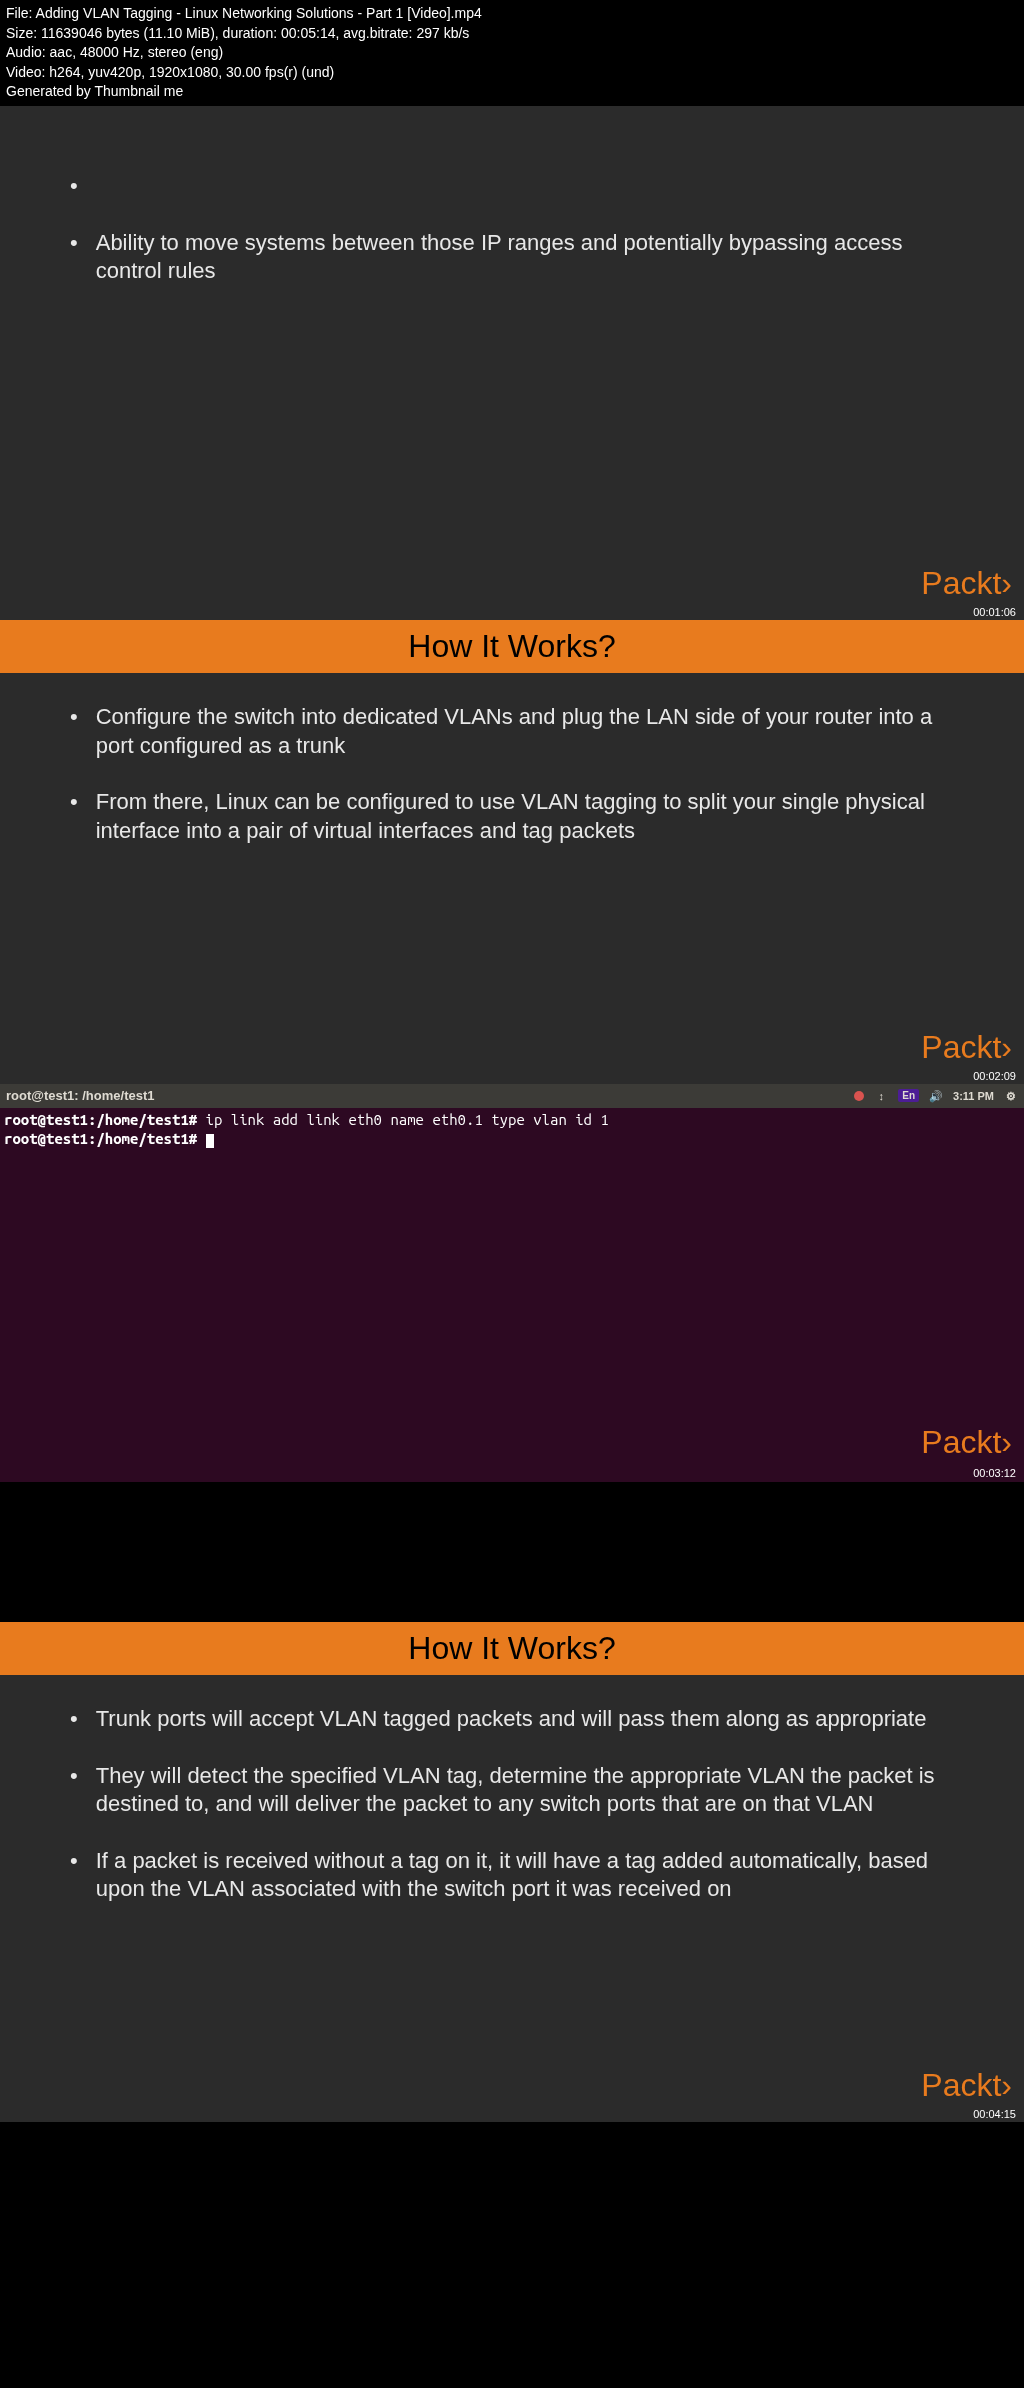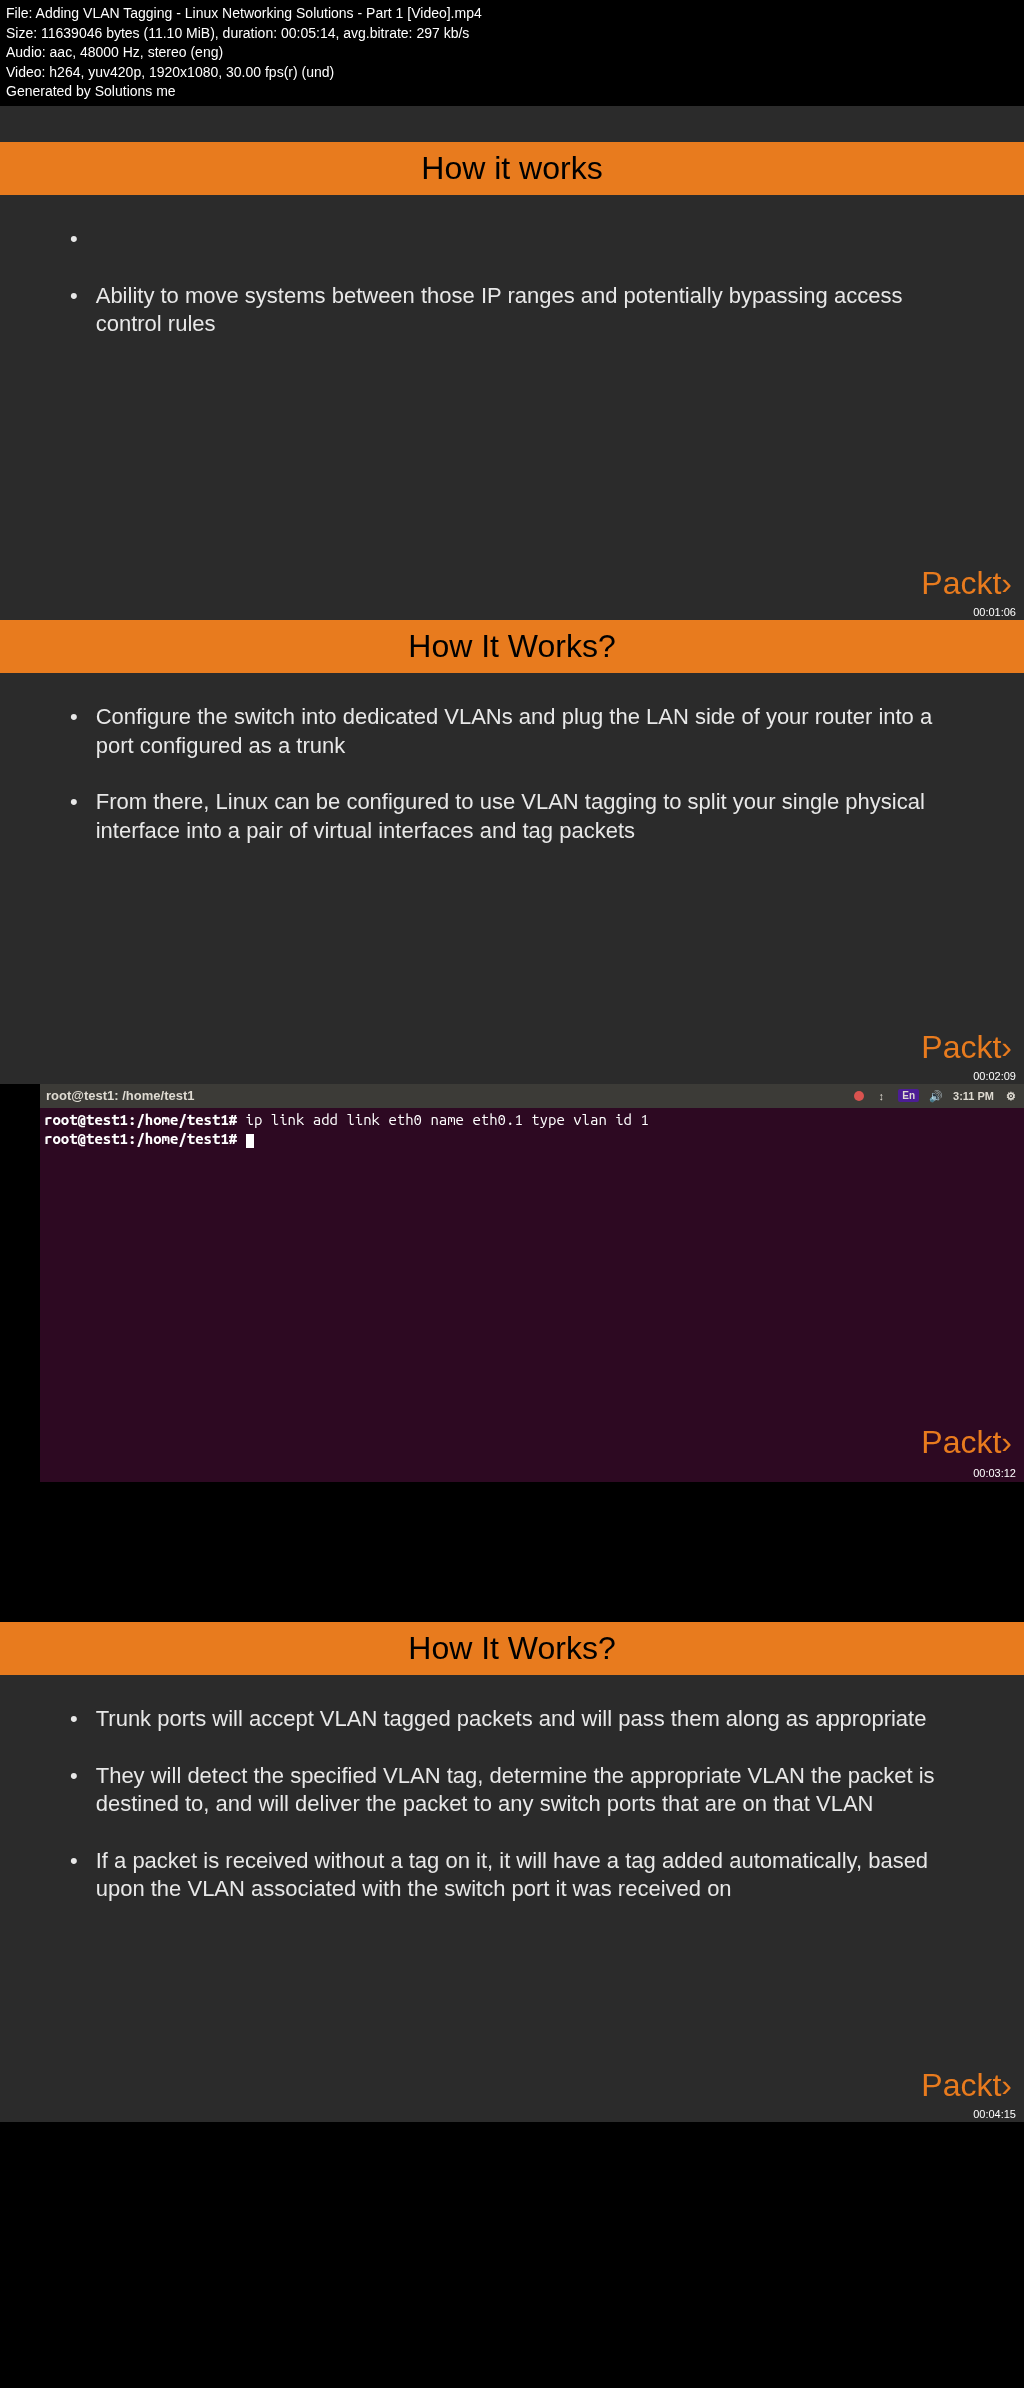--- a/index.html
+++ b/index.html
@@ -64,21 +64,20 @@
       bottom: 2px;
       color: #fff;
       font-size: 11px;
       font-family: Arial, sans-serif;
       text-align: right;
     }
     .terminal-section {
       position: relative;
       width: 1024px;
       height: 538px;
-      padding-left: 40px;
     }
     .terminal-titlebar {
       background: #3c3b37;
       height: 24px;
       display: flex;
       align-items: center;
       justify-content: space-between;
       padding: 0 6px;
       font-size: 13px;
       color: #dfdbd2;
@@ -136,25 +135,24 @@
     }
   </style>
 </head>
 <body>
 
 <div class="metadata">
   <div>File: Adding VLAN Tagging - Linux Networking Solutions - Part 1 [Video].mp4</div>
   <div>Size: 11639046 bytes (11.10 MiB), duration: 00:05:14, avg.bitrate: 297 kb/s</div>
   <div>Audio: aac, 48000 Hz, stereo (eng)</div>
   <div>Video: h264, yuv420p, 1920x1080, 30.00 fps(r) (und)</div>
-  <div>Generated by Solutions me</div>
+  <div>Generated by Thumbnail me</div>
 </div>
 
 <div class="slide slide-1">
-  <div class="title-bar">How it works</div>
   <div class="content">
     <div class="bullet">
       <span class="bullet-dot">•</span>
     </div>
     <div class="bullet">
       <span class="bullet-dot">•</span>
       <span>Ability to move systems between those IP ranges and potentially bypassing access control rules</span>
     </div>
   </div>
   <div class="packt-logo">Packt›</div>

